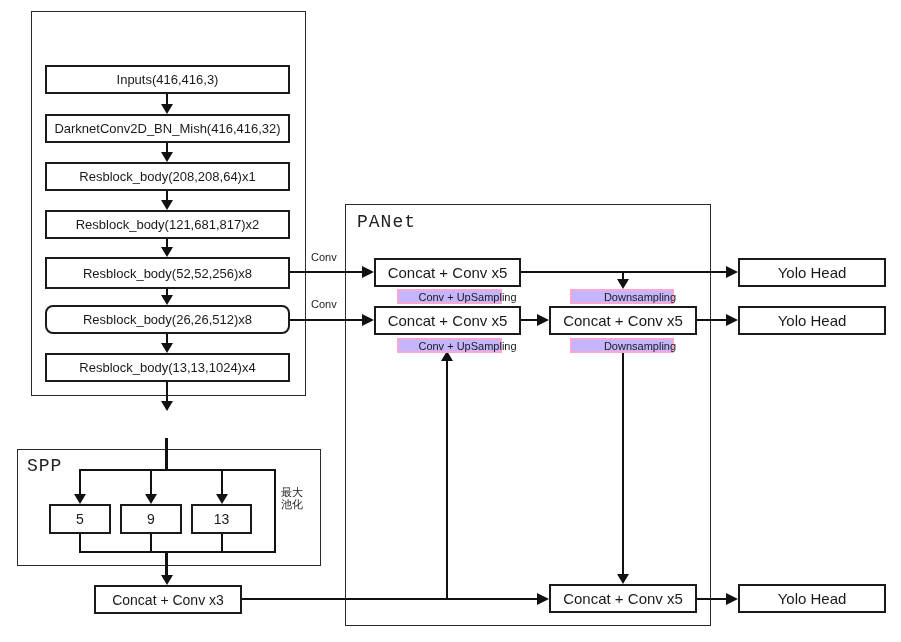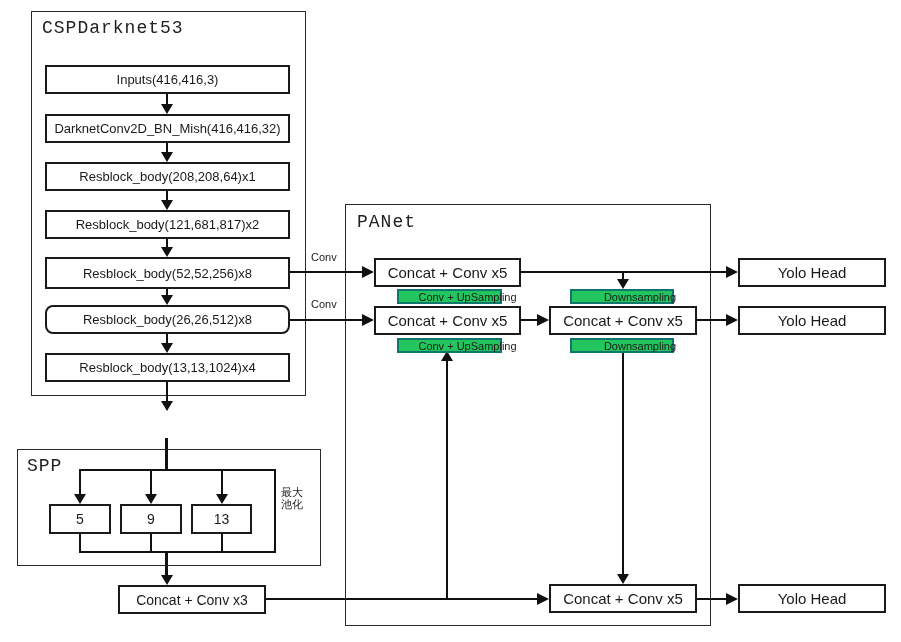--- a/index.html
+++ b/index.html
@@ -6,21 +6,21 @@
   .canvas{position:relative;width:901px;height:642px;background:#ffffff;overflow:hidden;
           font-family:"Liberation Sans",sans-serif;color:#1a1a1a;}
   .container{position:absolute;border:1px solid #2a2a2a;background:transparent;z-index:2;}
   .ctitle{position:absolute;font-family:"Liberation Mono","DejaVu Sans Mono",monospace;
           font-size:18px;color:#222;z-index:4;letter-spacing:1px;}
   .box{position:absolute;box-sizing:border-box;background:#fff;border:2px solid #1a1a1a;
        display:flex;align-items:center;justify-content:center;z-index:3;
        font-size:13px;white-space:nowrap;}
   .big{font-size:15px;}
   .mid{font-size:14px;}
-  .sbox{position:absolute;box-sizing:border-box;background:#22c55e;border:2px solid #0f766e;
+  .sbox{position:absolute;box-sizing:border-box;background:#c4b5fd;border:2px solid #f9a8d4;
         display:flex;align-items:center;justify-content:center;z-index:3;
         font-size:11px;white-space:nowrap;padding-left:36px;}
   .hline,.vline{position:absolute;background:#111;z-index:2;}
   .arr-d{position:absolute;width:0;height:0;border-left:6px solid transparent;
          border-right:6px solid transparent;border-top:10px solid #111;z-index:2;}
   .arr-u{position:absolute;width:0;height:0;border-left:6px solid transparent;
          border-right:6px solid transparent;border-bottom:10px solid #111;z-index:2;}
   .arr-r{position:absolute;width:0;height:0;border-top:6px solid transparent;
          border-bottom:6px solid transparent;border-left:12px solid #111;z-index:2;}
   .elabel{position:absolute;font-size:11px;color:#222;z-index:3;}
@@ -31,21 +31,20 @@
   .wm-main{font-size:19px;color:#b6b6b6;letter-spacing:0.5px;}
 </style>
 </head>
 <body>
 
 <div class="canvas">
 
   <div class="wm wm-light" style="left:610px;top:616px;margin-top:32px;">https://blog.csd</div>
 
   <div class="container" style="left:31px;top:11px;width:273px;height:383px;"></div>
-  <div class="ctitle" style="left:42px;top:18px;">CSPDarknet53</div>
 
   <div class="container" style="left:17px;top:449px;width:302px;height:115px;"></div>
   <div class="ctitle" style="left:27px;top:456px;">SPP</div>
 
   <div class="container" style="left:345px;top:204px;width:364px;height:420px;"></div>
   <div class="ctitle" style="left:357px;top:212px;">PANet</div>
 
   <div class="box" style="left:45px;top:65px;width:245px;height:29px;">Inputs(416,416,3)</div>
   <div class="box" style="left:45px;top:114px;width:245px;height:29px;">DarknetConv2D_BN_Mish(416,416,32)</div>
   <div class="box" style="left:45px;top:162px;width:245px;height:29px;">Resblock_body(208,208,64)x1</div>
@@ -92,21 +91,21 @@
 
   <div class="vline" style="left:274px;top:469px;width:2px;height:84px;"></div>
   <div class="vline" style="left:79px;top:534px;width:2px;height:19px;"></div>
   <div class="vline" style="left:150px;top:534px;width:2px;height:19px;"></div>
   <div class="vline" style="left:221px;top:534px;width:2px;height:19px;"></div>
   <div class="hline" style="left:79px;top:551px;width:197px;height:2px;"></div>
 
   <div class="vline" style="left:165px;top:553px;width:3px;height:23px;"></div>
   <div class="arr-d" style="left:161px;top:575px;"></div>
 
-  <div class="box mid" style="left:94px;top:585px;width:148px;height:29px;margin-left:24px;">Concat + Conv x3</div>
+  <div class="box mid" style="left:94px;top:585px;width:148px;height:29px;">Concat + Conv x3</div>
 
   <div class="hline" style="left:290px;top:271px;width:72px;height:2px;"></div>
   <div class="arr-r" style="left:362px;top:266px;"></div>
   <div class="elabel" style="left:311px;top:251px;">Conv</div>
 
   <div class="hline" style="left:290px;top:319px;width:72px;height:2px;"></div>
   <div class="arr-r" style="left:362px;top:314px;"></div>
   <div class="elabel" style="left:311px;top:298px;">Conv</div>
 
   <div class="box big" style="left:374px;top:258px;width:147px;height:29px;">Concat + Conv x5</div>

